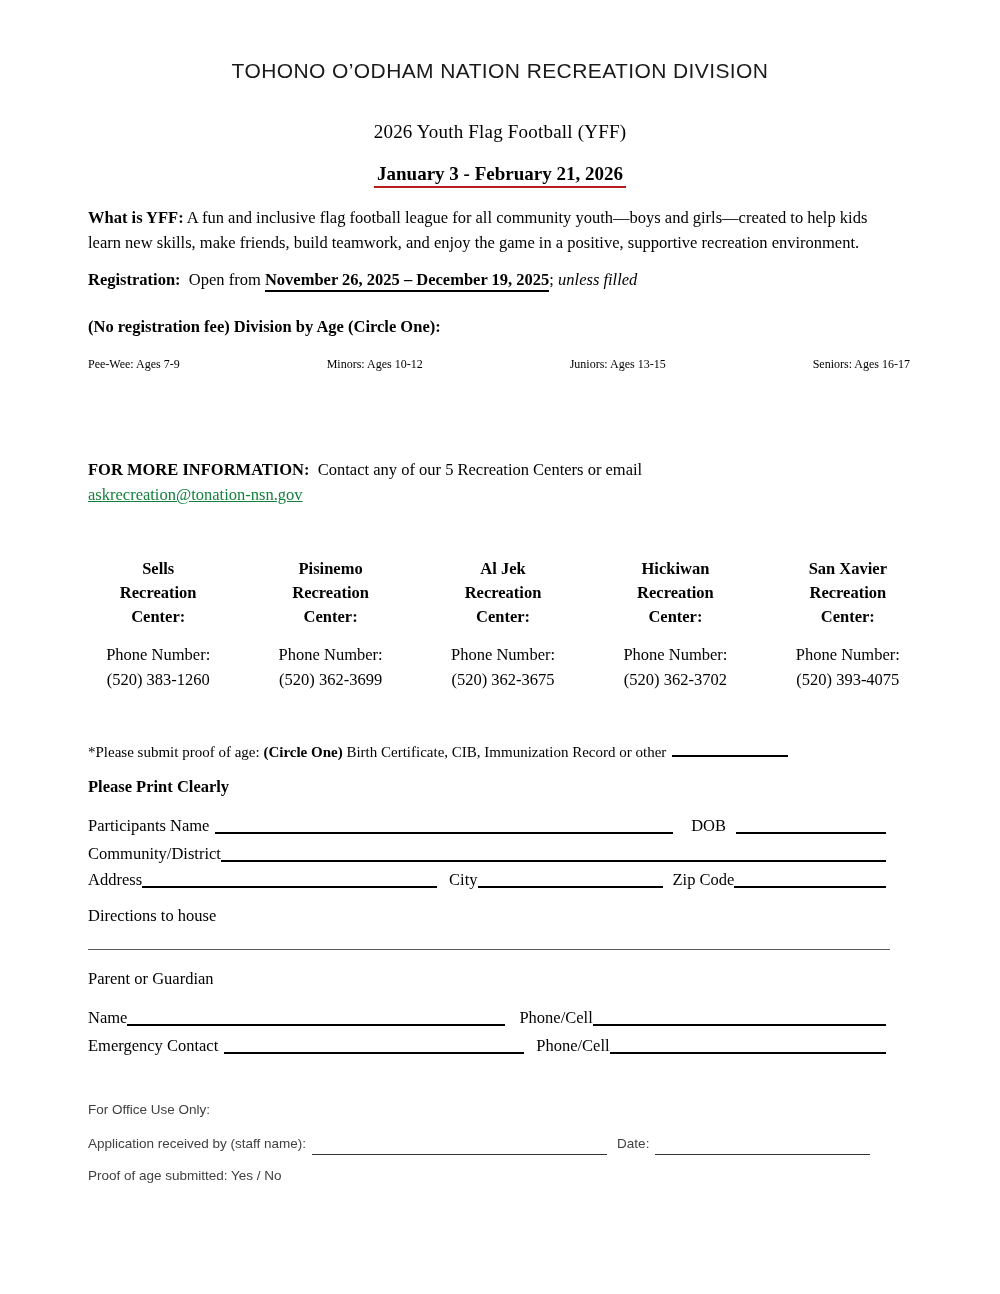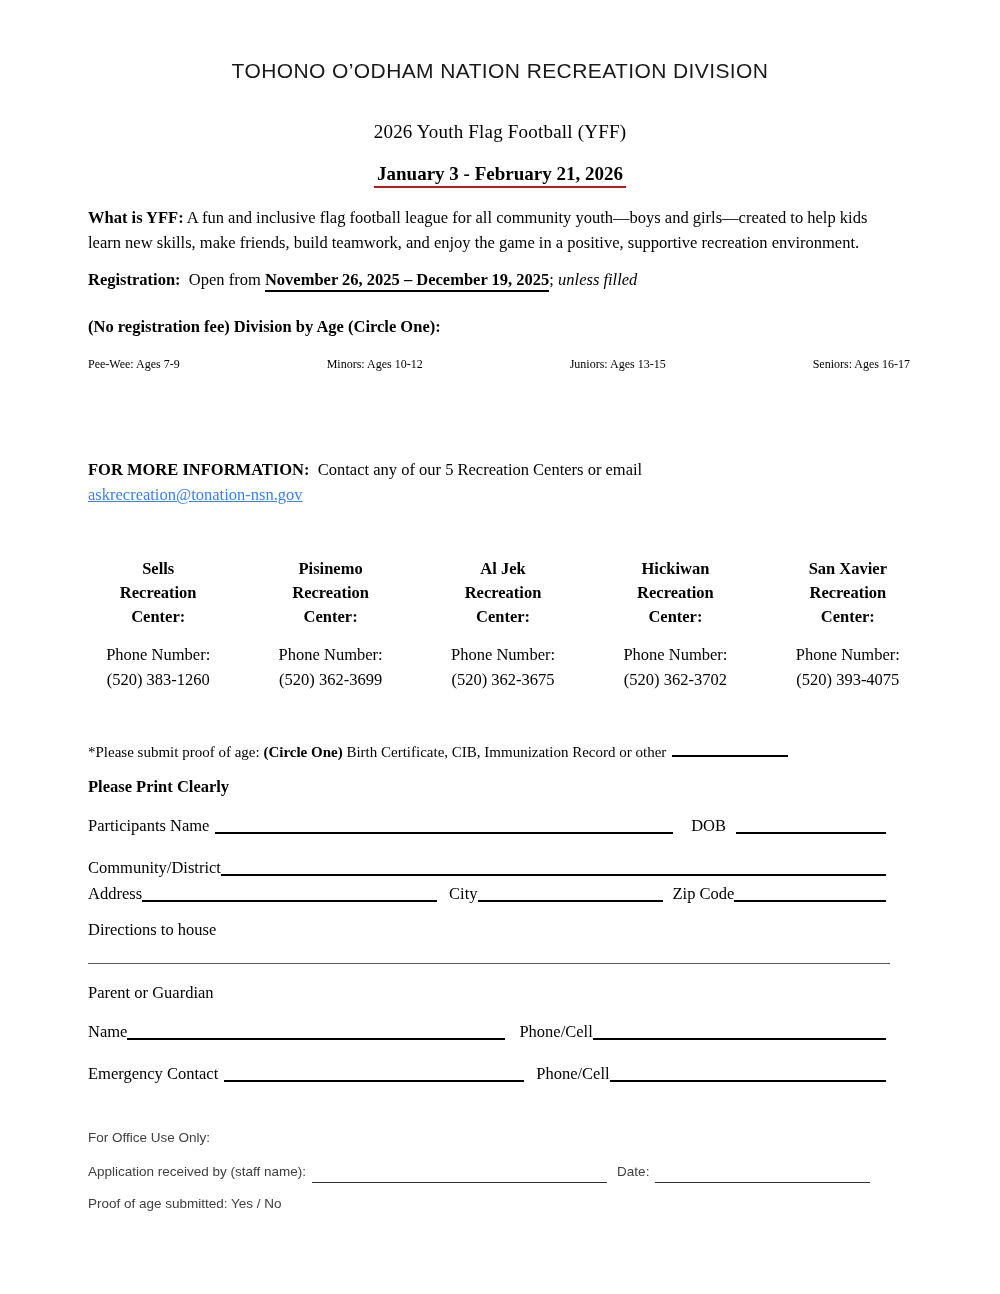--- a/index.html
+++ b/index.html
@@ -94,21 +94,21 @@
   }
   .fline .lbl { white-space: nowrap; }
   .blank {
     border-bottom: 2px solid #000;
     height: 14px;
     position: relative;
     top: 3px;
   }
   .grow { flex: 1 1 auto; }
   .mt17 { margin-top: 17px; }
-  .mt14 { margin-top: 18px; text-align: right; }
+  .mt14 { margin-top: 4px; text-align: right; }
   .mt13 { margin-top: 2px; }
   .gap6  { margin-right: 6px; }
   .gap10 { margin-right: 10px; }
   .ml18 { margin-left: 18px; }
   .ml14 { margin-left: 14px; }
   .ml12 { margin-left: 12px; }
   .ml10 { margin-left: 10px; }
   .directions { margin-top: 14px; font-size: 16.5px; line-height: 20px; }
   .divider {
     margin-top: 23px;
@@ -161,21 +161,21 @@
   <div class="division-row">
     <span>Pee-Wee: Ages 7-9</span>
     <span>Minors: Ages 10-12</span>
     <span>Juniors: Ages 13-15</span>
     <span>Seniors: Ages 16-17</span>
   </div>
 
   <p class="body-p info-line">
     <strong>FOR MORE INFORMATION:</strong>&nbsp;
     <span>Contact any of our 5 Recreation Centers or email</span><br>
-    <a class="email-link" style="color: #3b82f6;">askrecreation@tonation-nsn.gov</a>
+    <a class="email-link" style="color: #15803d;">askrecreation@tonation-nsn.gov</a>
   </p>
 
   <div class="centers">
     <div class="center-col">
       <div class="center-name">Sells Recreation Center:</div>
       <div class="center-phone">
         <span>Phone Number:</span>
         <span>(520) 383-1260</span>
       </div>
     </div>

